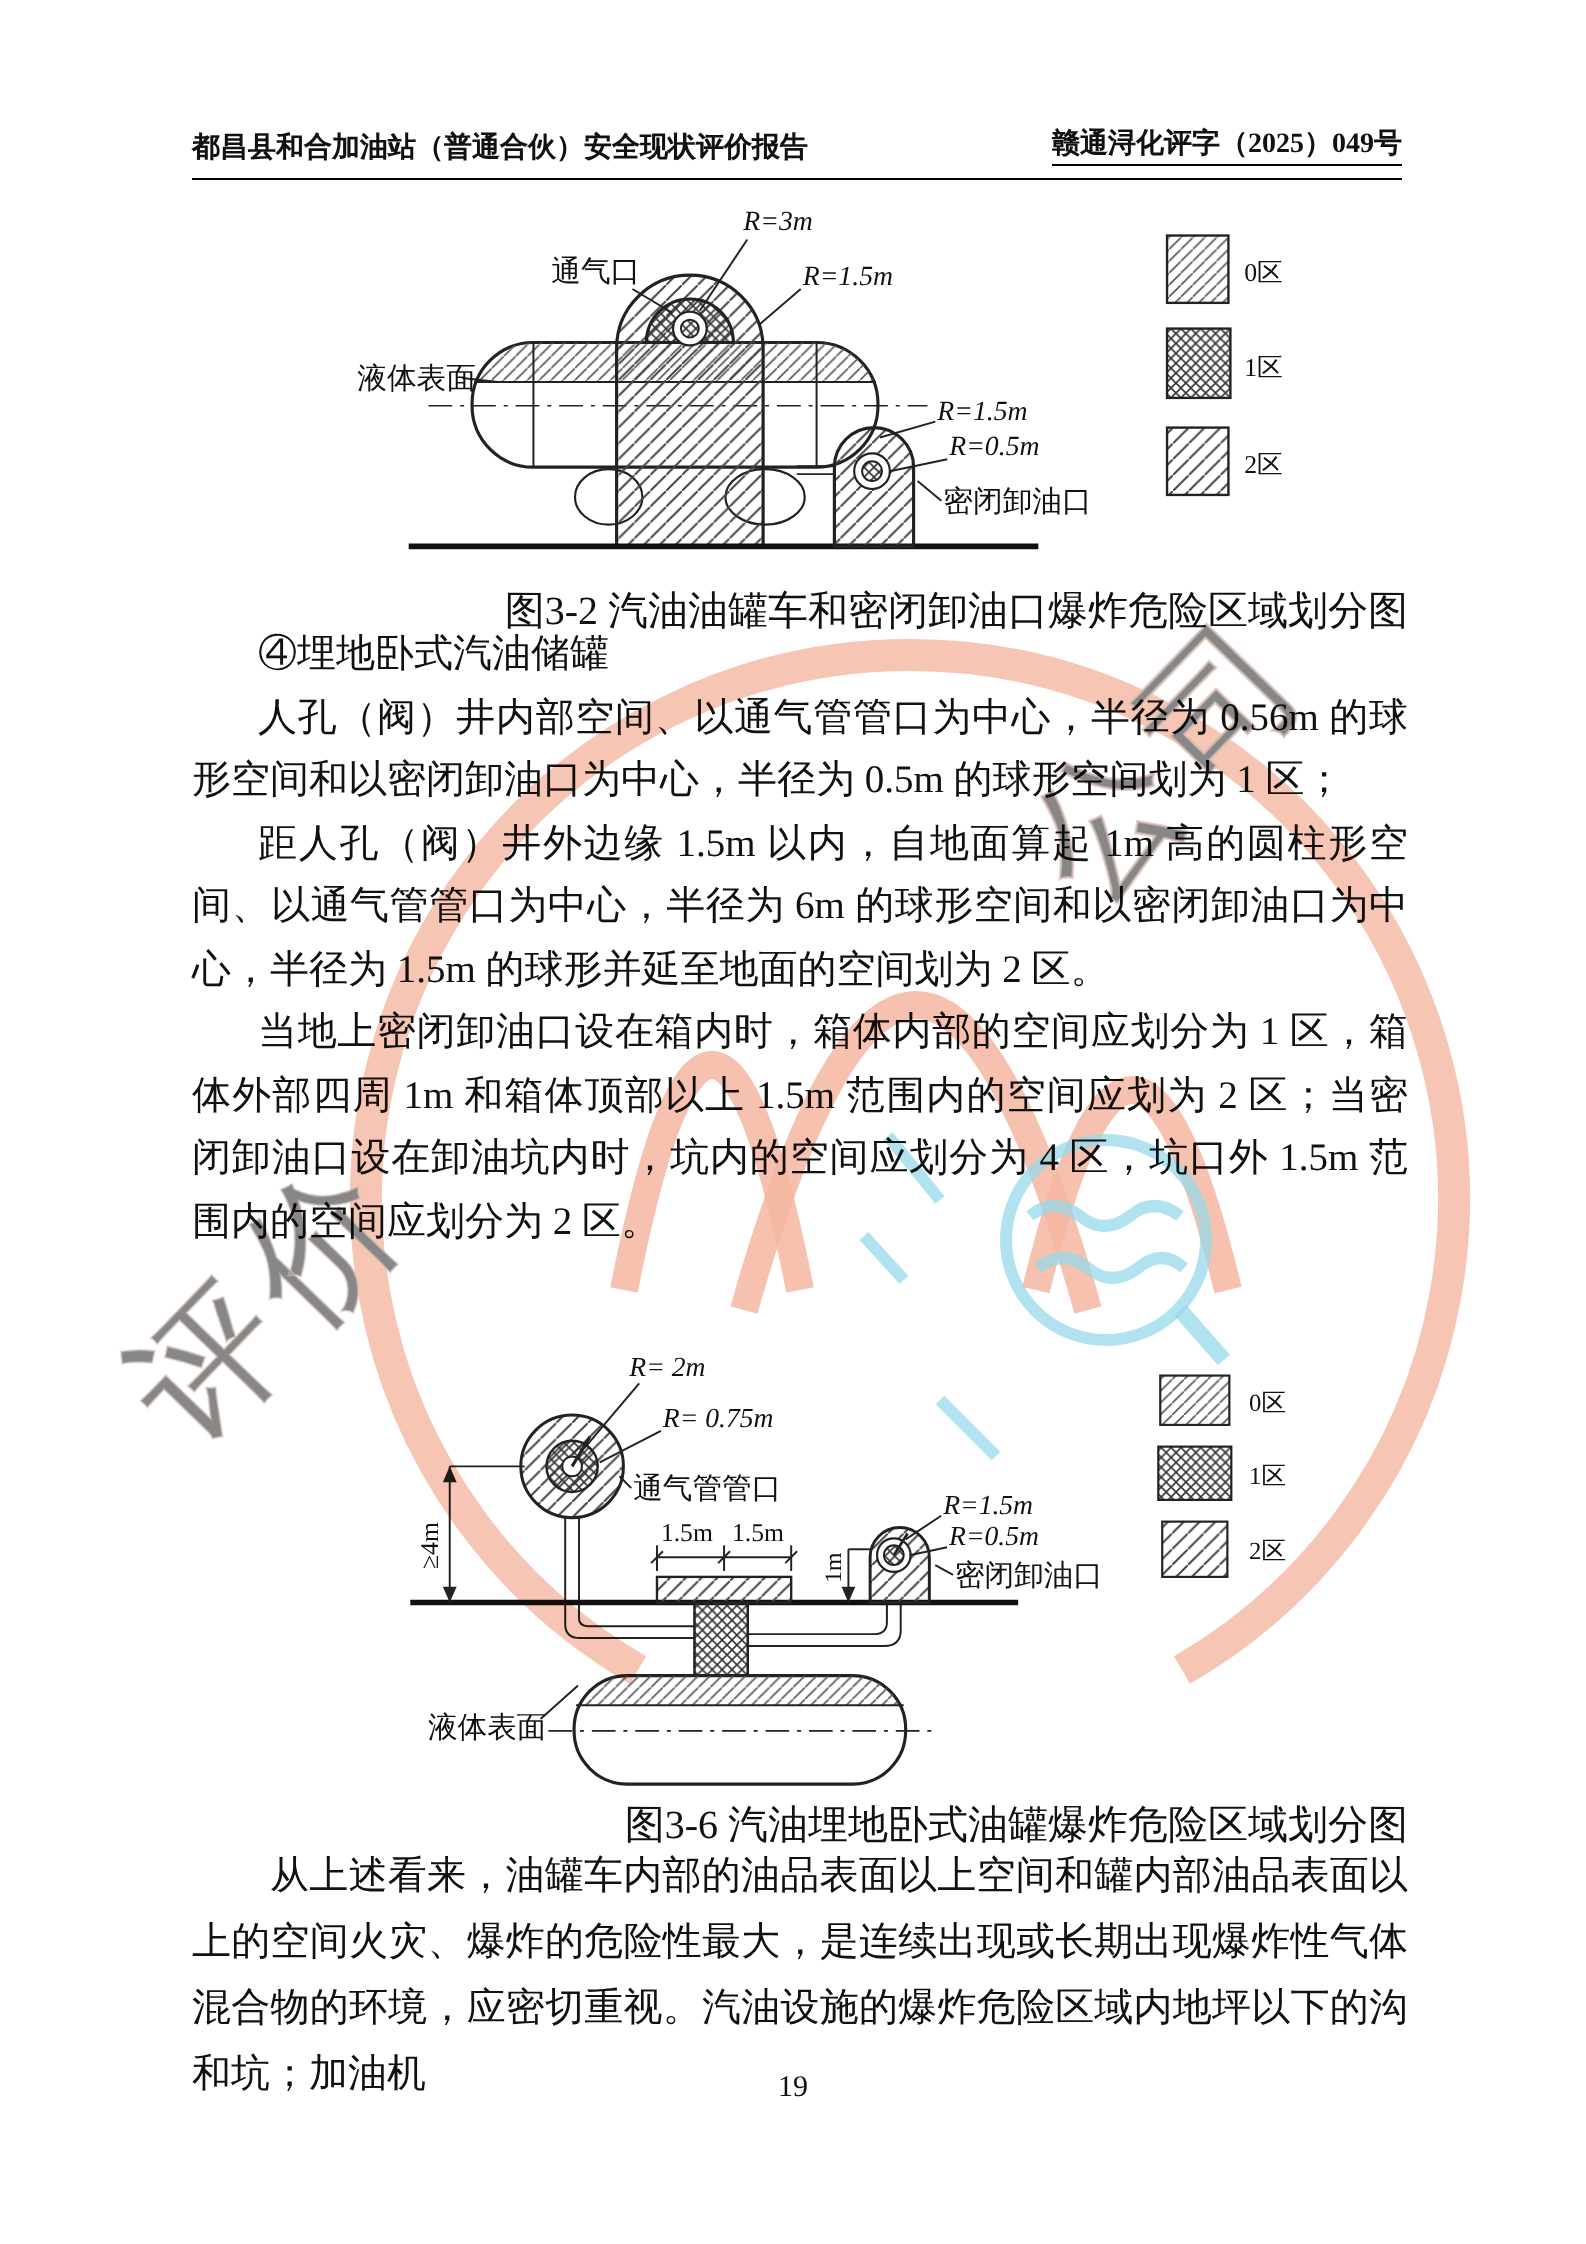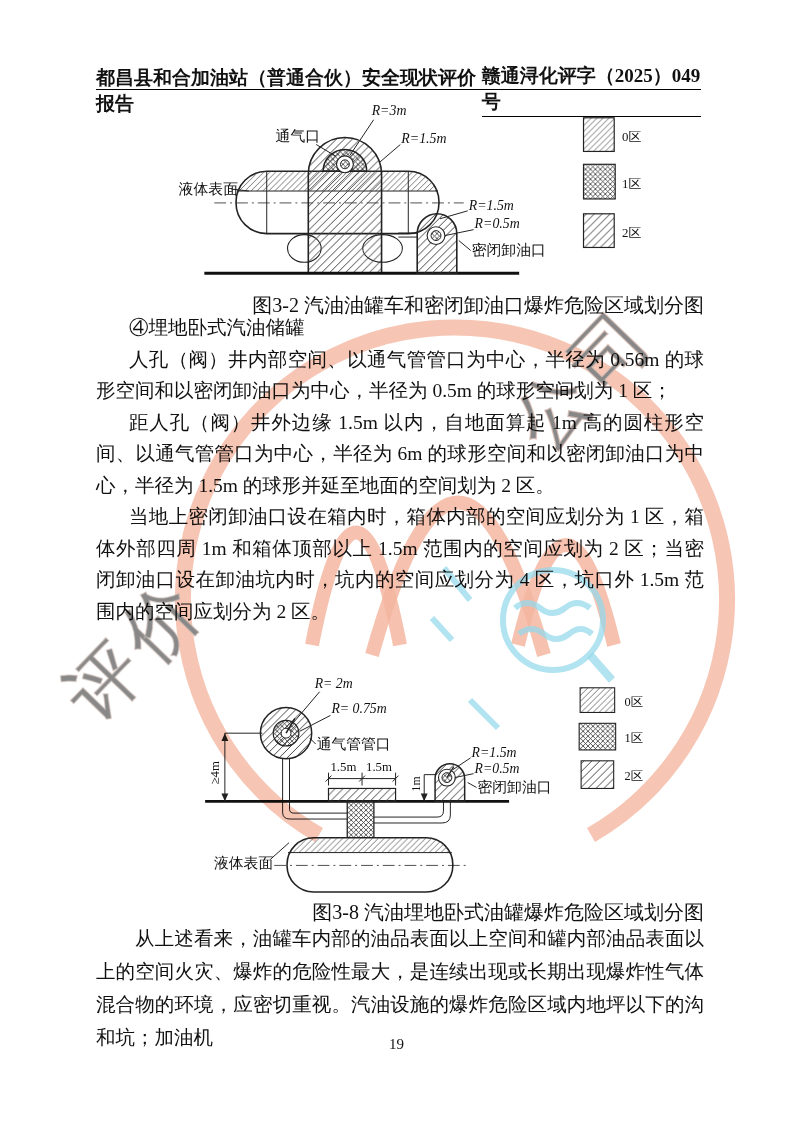--- a/index.html
+++ b/index.html
@@ -1,19 +1,19 @@
 <!DOCTYPE html>
 <html><head>
 <meta charset="utf-8">
 <style>
   html,body{margin:0;padding:0;background:#ffffff;}
   .page{position:relative;width:793px;height:1122px;background:#fff;overflow:hidden;
         font-family:"Liberation Serif","DejaVu Serif",serif;color:#111;}
   .hdr{position:absolute;left:96px;right:92px;top:63px;display:flex;
-       justify-content:space-between;align-items:flex-end;font-weight:bold;font-size:19px;}
+       justify-content:space-between;align-items:flex-end;font-weight:bold;font-size:14px;}
   .hdr .right{border-bottom:1.5px solid #000;padding-bottom:1px;font-family:Liberation Serif, serif;}
   .hdr-rule{position:absolute;left:96px;right:92px;top:89px;border-top:1.8px solid #000;}
   .cap{position:absolute;left:96px;width:608px;text-align:right;font-weight:normal;font-size:20px;}
   #cap1{top:292px;} #cap2{top:899px;}
   .body-text{position:absolute;left:96px;width:608px;text-align:justify;font-size:19.5px;}
   #body1{top:312px;line-height:31.5px;} #body2{top:905px;line-height:33px;margin-top:17px;}
   .body-text p{margin:0;text-indent:33px;}
   .pageno{position:absolute;left:0;width:100%;top:1036px;text-align:center;font-size:15px;}
   .fig{position:absolute;}
   #fig1{left:172px;top:95px;} #fig2{left:180px;top:672px;}
@@ -199,21 +199,21 @@
     <g>
       <rect x="402" y="16" width="35" height="25" fill="url(#h0)" stroke="#222" stroke-width="1.1"></rect>
       <text x="447" y="34" font-size="12.5">0区</text>
       <rect x="401" y="52" width="37" height="27" fill="url(#h1)" stroke="#222" stroke-width="1.1"></rect>
       <text x="447" y="71" font-size="12.5">1区</text>
       <rect x="403" y="90" width="33" height="28" fill="url(#h2)" stroke="#222" stroke-width="1.1"></rect>
       <text x="447" y="109" font-size="12.5">2区</text>
     </g>
   </svg>
 
-  <div class="cap" id="cap2">图3-8  汽油埋地卧式油罐爆炸危险区域划分图</div>
+  <div class="cap" id="cap2">图3-6  汽油埋地卧式油罐爆炸危险区域划分图</div>
 
   <div class="body-text" id="body2">
     <p style="text-indent:39px;">从上述看来，油罐车内部的油品表面以上空间和罐内部油品表面以上的空间火灾、爆炸的危险性最大，是连续出现或长期出现爆炸性气体混合物的环境，应密切重视。汽油设施的爆炸危险区域内地坪以下的沟和坑；加油机</p>
   </div>
 
   <div class="pageno">19</div>
 
   <svg class="wm" width="793" height="1122" viewBox="0 0 793 1122">
     <g opacity="0.5">
 

